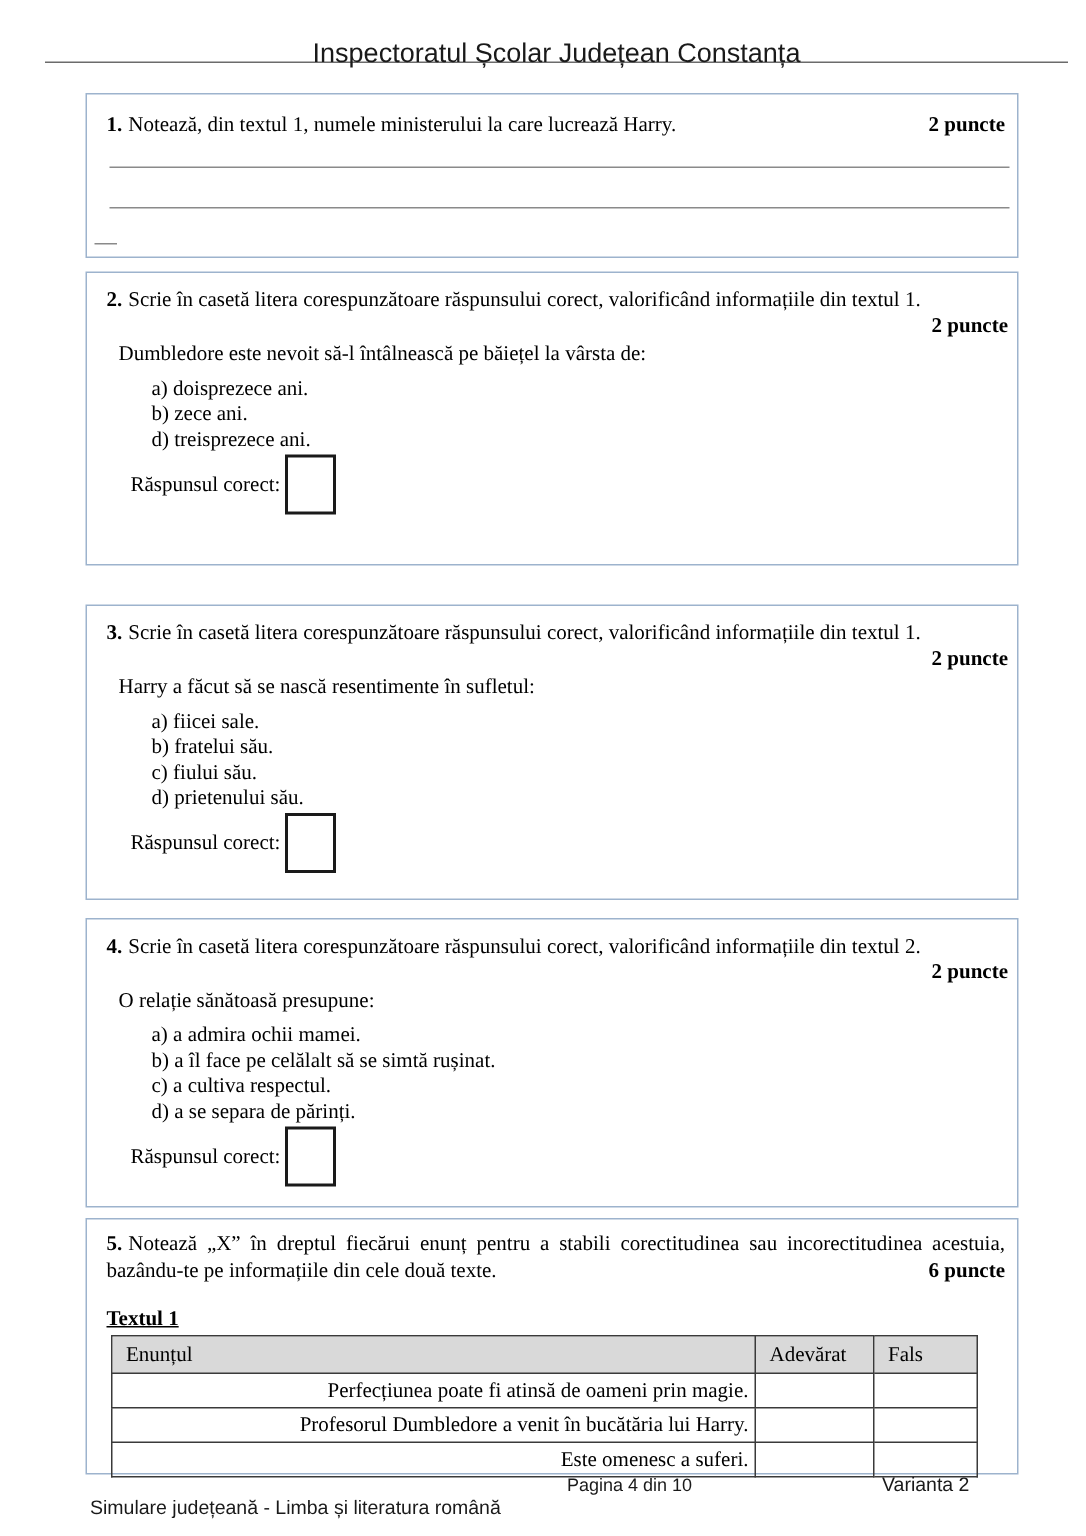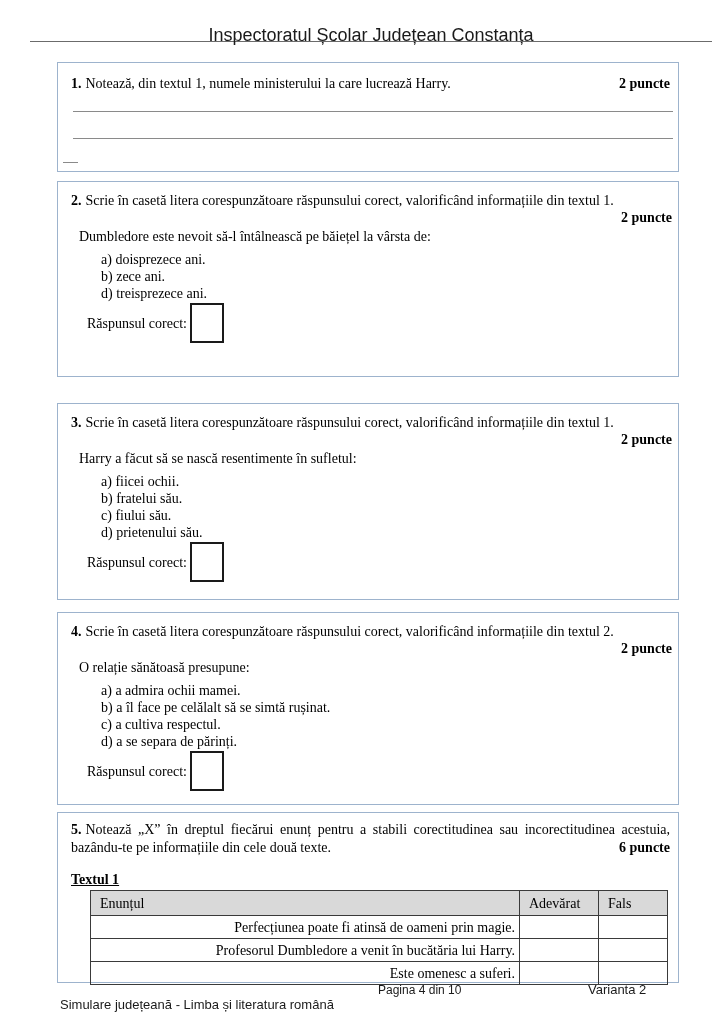--- a/index.html
+++ b/index.html
@@ -74,21 +74,21 @@
   
   .q5-para { padding:8px 8px 0 13px; text-align:justify; line-height:17.5px; }
   .q5-para .pts { float:right; font-weight:bold;margin-left:16px; }
   .tbl-title {
     margin:15px 0 2px 13px;
     font-weight:bold;
     text-decoration:underline;
   }
   table.tf {
     border-collapse:collapse;
-    margin-left:32px;
+    margin-left:16px;
     table-layout:fixed;
     border-radius:24px;
   }
   table.tf th, table.tf td {
     border:1px solid #3a3a3a;
     font-size:14px;
     font-weight:normal;
     text-align:left;
     padding:0 4px 0 9px;
     overflow:hidden; white-space:nowrap;
@@ -145,21 +145,21 @@
     </div>
   </div>
 
   <div class="qbox q3">
     <div class="q-stmt">
       <span class="q-num">3.</span><span>Scrie în casetă litera corespunzătoare răspunsului corect, valorificând informațiile din textul 1.</span>
     </div>
     <div class="pts-row">2 puncte</div>
     <div class="stem">Harry a făcut să se nască resentimente în sufletul:</div>
     <div class="options">
-      <div>a) fiicei ochii.</div>
+      <div>a) fiicei sale.</div>
       <div>b) fratelui său.</div>
       <div>c) fiului său.</div>
       <div>d) prietenului său.</div>
     </div>
     <div class="answer-row">
       <span>Răspunsul corect:</span>
       <span class="answer-box"></span>
     </div>
   </div>
 

